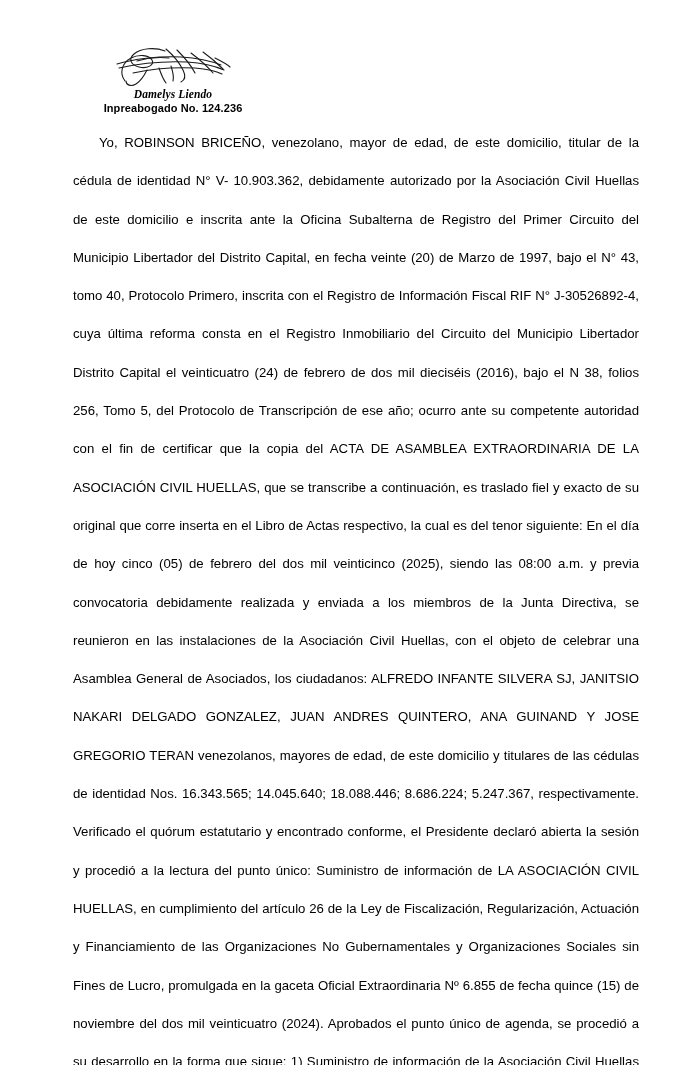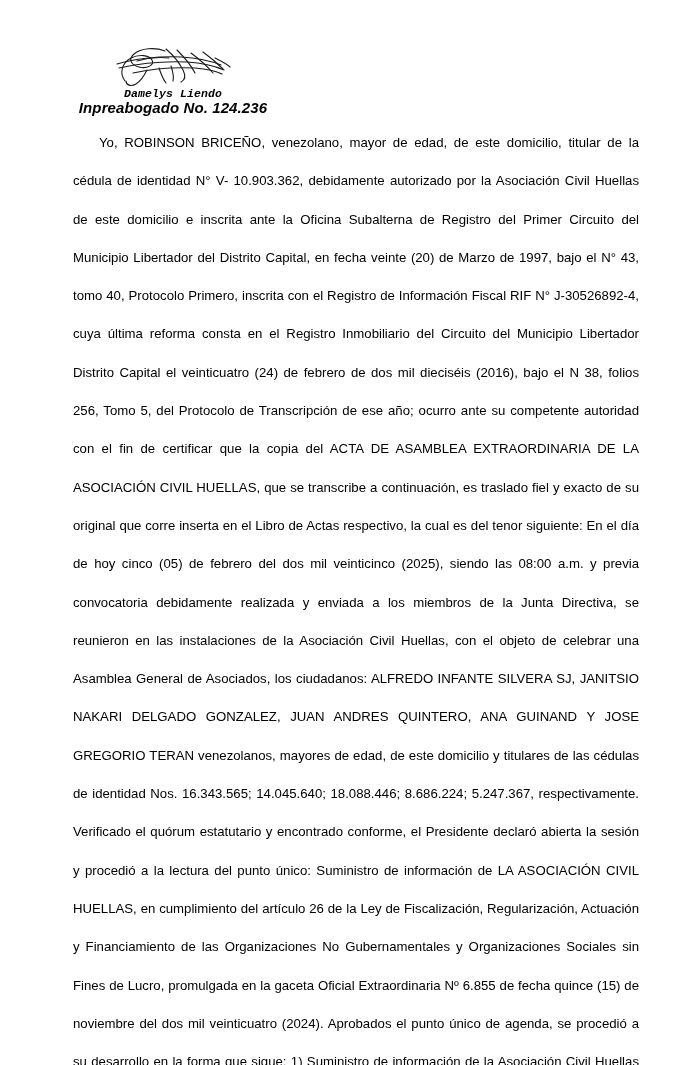--- a/index.html
+++ b/index.html
@@ -32,33 +32,32 @@
     width: 200px;
     text-align: center;
   }
   .sig-mark {
     width: 140px;
     height: 48px;
     margin: 0 auto;
     display: block;
   }
   .sig-name {
-    font-family: Liberation Mono, monospace;
+    font-family: Liberation Serif, serif;
     font-style: italic;
     font-weight: bold;
     font-size: 11.5px;
     line-height: 14px;
     letter-spacing: 0.1px;
     margin-top: -1px;
   }
   .sig-reg {
     font-family: "Liberation Sans", sans-serif;
-    font-style: italic;
     font-weight: bold;
-    font-size: 15px;
+    font-size: 11px;
     line-height: 14px;
     letter-spacing: 0.1px;
   }
 
   
   .body-text {
     position: absolute;
     left: 73px;
     top: 124px;
     width: 566px;

